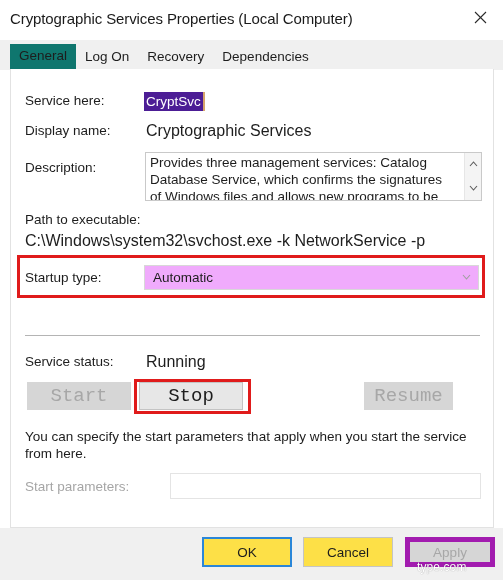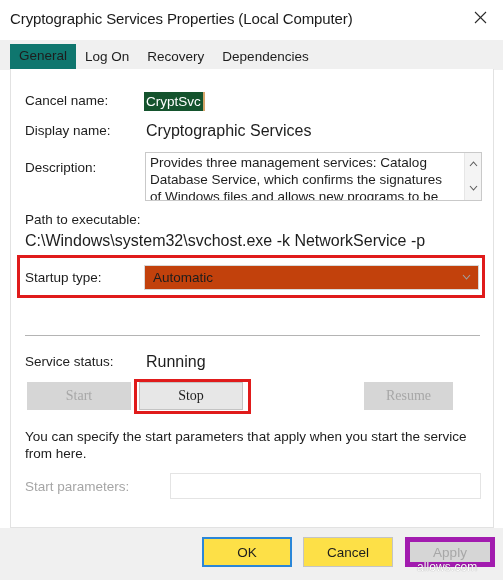--- a/index.html
+++ b/index.html
@@ -115,21 +115,21 @@
     color: #1d1d1d;
     white-space: nowrap;
     line-height: 16px;
   }
 
   
   .svc-name-sel {
     position: absolute;
     left: 133px;
     top: 23px;
-    background: #14532d;
+    background: #4c1d95;
     color: #ffffff;
     font-size: 13.5px;
     line-height: 17px;
     padding: 1px 2px 1px 2px;
     border-right: 2px solid #d6a46a;
     white-space: nowrap;
   }
 
   
   .desc-box {
@@ -176,21 +176,21 @@
   .desc-arrow.down { top: 27px; }
   .desc-arrow svg { display: block; }
 
   
   .combo {
     position: absolute;
     left: 133px;
     top: 196px;
     width: 335px;
     height: 25px;
-    background: #c2410c;
+    background: #f0abfc;
     border: 1px solid #d8d8d8;
     box-sizing: border-box;
     cursor: default;
   }
   .combo-text {
     position: absolute;
     left: 8px;
     top: 3px;
     font-size: 13.5px;
     line-height: 17px;
@@ -240,27 +240,27 @@
     width: 452px;
     height: 28px;
   }
   .btn {
     position: absolute;
     top: 0;
     height: 28px;
     background: #d6d6d6;
     border: 1px solid #d6d6d6;
     box-sizing: border-box;
-    font-size: 14px;
+    font-size: 19px;
     color: #a7a7a7;
     display: flex;
     align-items: center;
     justify-content: center;
     cursor: default;
-    font-family: Liberation Serif, serif;
+    font-family: Liberation Mono, monospace;
   }
   .btn.enabled {
     background: #e7e7e7;
     border: 1px solid #c4c4c4;
     color: #1d1d1d;
   }
   .btn.b-start  { left: 0px;   width: 104px; }
   .btn.b-stop   { left: 112px; width: 104px; }
   .btn.b-pause  { left: 224px; width: 104px; }
   .btn.b-resume { left: 337px; width: 89px; }
@@ -344,21 +344,21 @@
     <div class="tabs">
       <div class="tab active">General</div>
       <div class="tab">Log On</div>
       <div class="tab">Recovery</div>
       <div class="tab">Dependencies</div>
     </div>
   </div>
 
   <div class="panel">
 
-    <div class="label" style="left:14px; top:24px;">Cancel name:</div>
+    <div class="label" style="left:14px; top:24px;">Service here:</div>
     <div class="svc-name-sel">CryptSvc</div>
 
     <div class="label" style="left:14px; top:54px;">Display name:</div>
     <div class="value" style="left:135px; top:54px;">Cryptographic Services</div>
 
     <div class="label" style="left:14px; top:91px;">Description:</div>
 
     <div class="desc-box">
       <div class="desc-text">Provides three management services: Catalog Database Service, which confirms the signatures of Windows files and allows new programs to be</div>
       <div class="desc-scroll">
@@ -409,15 +409,15 @@
     <div class="param-input"></div>
 
   </div>
 
   <div class="footer">
     <div class="fbtn ok">OK</div>
     <div class="fbtn cancel">Cancel</div>
     <div class="fbtn apply">Apply</div>
   </div>
 
-  <div class="watermark">allows.com</div>
+  <div class="watermark">type.com</div>
 
 </div>
 
 </body></html>

